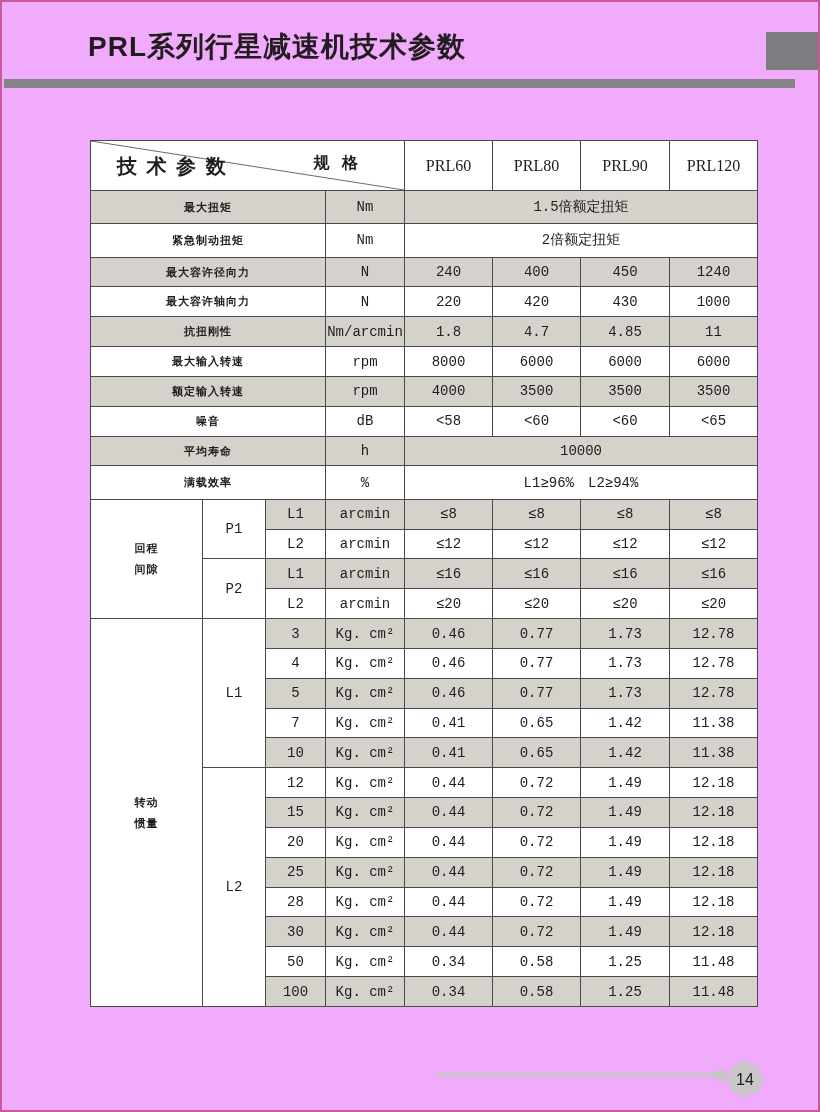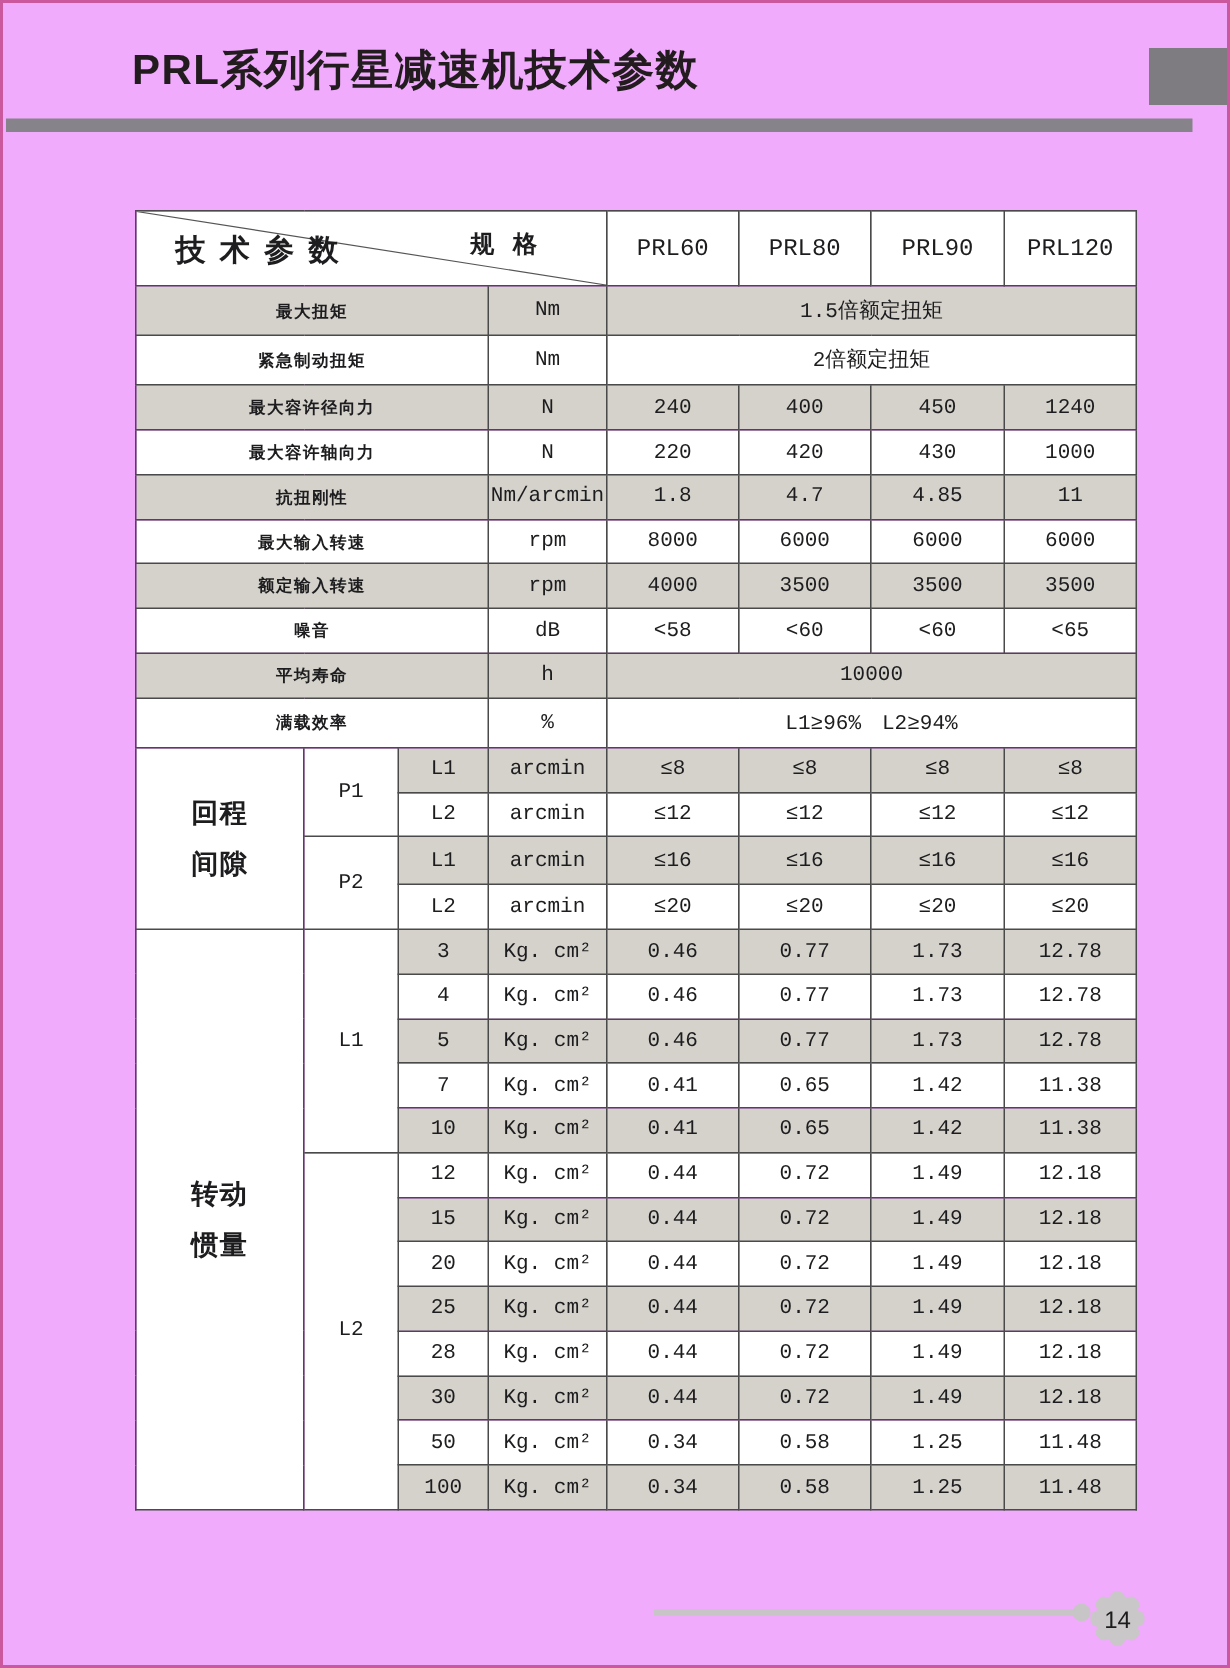--- a/index.html
+++ b/index.html
@@ -12,29 +12,29 @@
   .page{position:absolute;inset:0;border:2px solid var(--pink);background:#f0abfc;}
 
   .page-title{position:absolute;left:86px;top:26px;font-size:28px;font-weight:bold;letter-spacing:1px;color:#221c1e;white-space:nowrap;}
   .title-bar{position:absolute;left:2px;top:77px;width:791px;height:9px;background:var(--bar);}
   .corner-square{position:absolute;left:764px;top:30px;width:52px;height:38px;background:var(--square);}
 
   table.spec{position:absolute;left:88px;top:138px;width:667px;height:867px;border-collapse:collapse;table-layout:fixed;}
   table.spec th,table.spec td{border:1px solid var(--tborder);text-align:center;vertical-align:middle;overflow:hidden;}
   thead tr{height:50px;}
   th{background:#fff;font-weight:normal;}
-  th.prl{font-family:Liberation Mono, monospace;font-size:16px;}
+  th.prl{font-family:Liberation Serif, serif;font-size:16px;}
   th.corner{position:relative;padding:0;}
   th.corner svg{position:absolute;inset:0;width:100%;height:100%;}
   .corner-top{position:absolute;right:42px;top:12px;font-size:16px;font-weight:600;letter-spacing:4px;}
   .corner-bottom{position:absolute;left:26px;bottom:10px;font-size:20px;font-weight:600;letter-spacing:2px;}
 
   tbody td{font-size:14px;}
   tbody td.lblc{font-size:11px;font-weight:600;letter-spacing:1px;}
-  tbody td.sec{font-size:18px;font-weight:600;letter-spacing:1px;white-space:pre-line;line-height:1.9;background:#fff;}
+  tbody td.sec{font-size:11px;font-weight:600;letter-spacing:1px;white-space:pre-line;line-height:1.9;background:#fff;}
   tbody td.grp{background:#fff;}
   tbody td.grp,tbody td.sub,tbody td.unit,tbody td.val{font-family:"Liberation Mono","DejaVu Sans Mono",monospace;}
   tbody td.unit{font-size:14px;}
   tbody td.val{font-size:14px;}
   tr.g td{background:var(--grayrow);}
   tr.w td{background:#fff;}
   tbody tr td.sec,tbody tr td.grp{background:#fff;}
 
   .footer-art{position:absolute;left:430px;top:1050px;width:340px;height:56px;}
   .footer-art text{font-family:"Liberation Sans","DejaVu Sans",sans-serif;font-size:16px;fill:#1c1c1c;}

